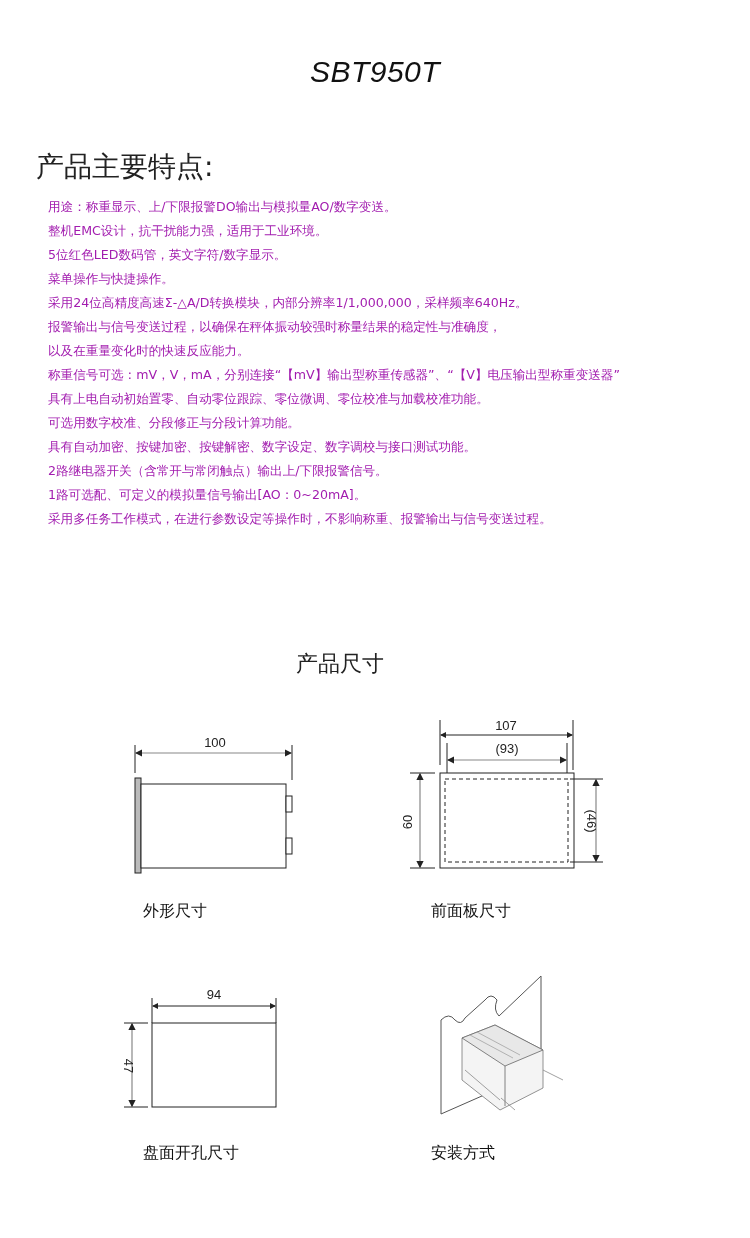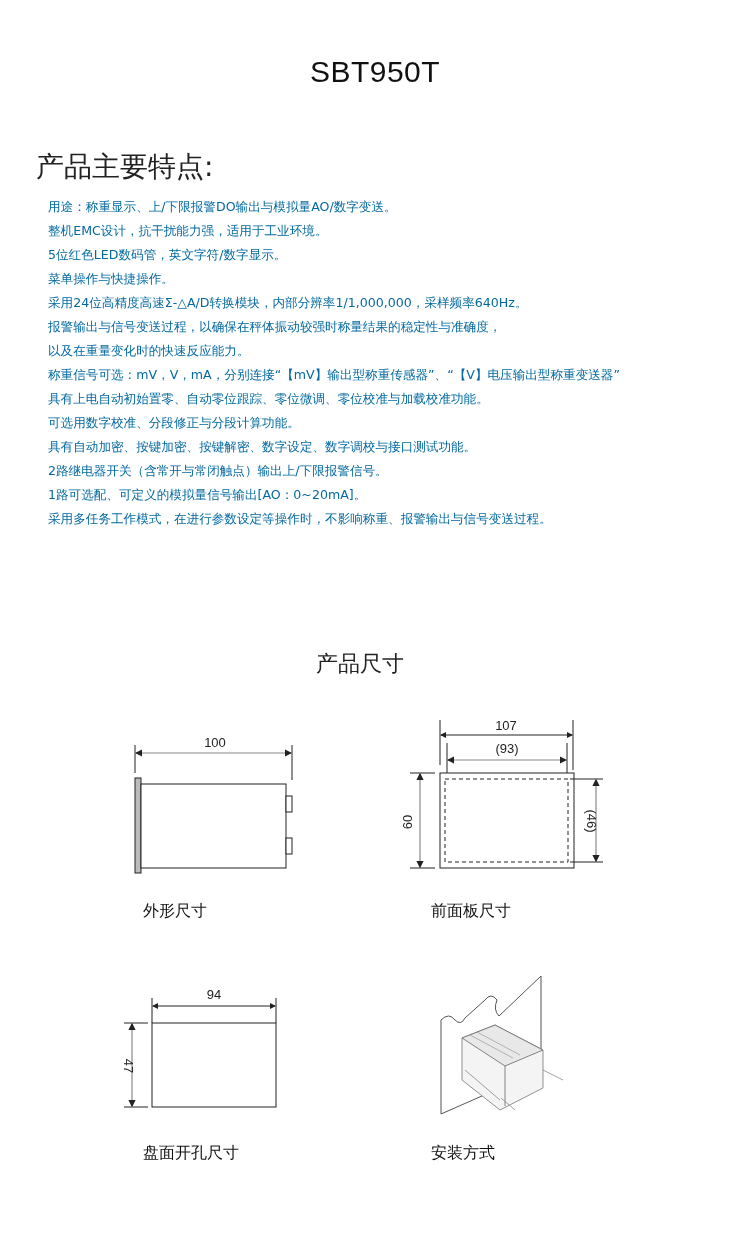--- a/index.html
+++ b/index.html
@@ -1,24 +1,24 @@
 <!DOCTYPE html>
 <html><head>
   <meta charset="utf-8">
   <style>
     html, body { margin: 0; padding: 0; background: #ffffff; }
     body { width: 750px; height: 1238px; position: relative; overflow: hidden;
            font-family: "DejaVu Sans", "Liberation Sans", sans-serif; color: #222; }
     .title { position: absolute; top: 55px; left: 0; width: 750px; text-align: center;
-             font-size: 30px; letter-spacing: 0.5px; color: #111; font-family: "Liberation Sans", sans-serif; }
+             font-size: 30px; letter-spacing: 0.5px; color: #111; font-family: "Liberation Sans", sans-serif; font-style: italic; }
     .section-head { position: absolute; left: 36px; top: 148px; font-size: 28px; color: #222; }
     .features { position: absolute; left: 48px; top: 195px; margin: 0; padding: 0; list-style: none; }
-    .features li { font-size: 12.6px; line-height: 24px; height: 24px; color: #0369a1; white-space: nowrap; }
+    .features li { font-size: 12.6px; line-height: 24px; height: 24px; color: #a21caf; white-space: nowrap; }
     .dim-title { position: absolute; top: 649px; left: 0; width: 680px; text-align: center;
-                 font-size: 22px; color: #222; padding-left: 20px; }
+                 font-size: 22px; color: #222; }
     .diagram { position: absolute; }
     .caption { position: absolute; font-size: 16px; color: #111; text-align: left; width: 140px; }
     svg text { font-family: "Liberation Sans", sans-serif; }
   </style>
 </head>
 <body>
 
 <div class="title">SBT950T</div>
 
 <div class="section-head">产品主要特点:</div>

